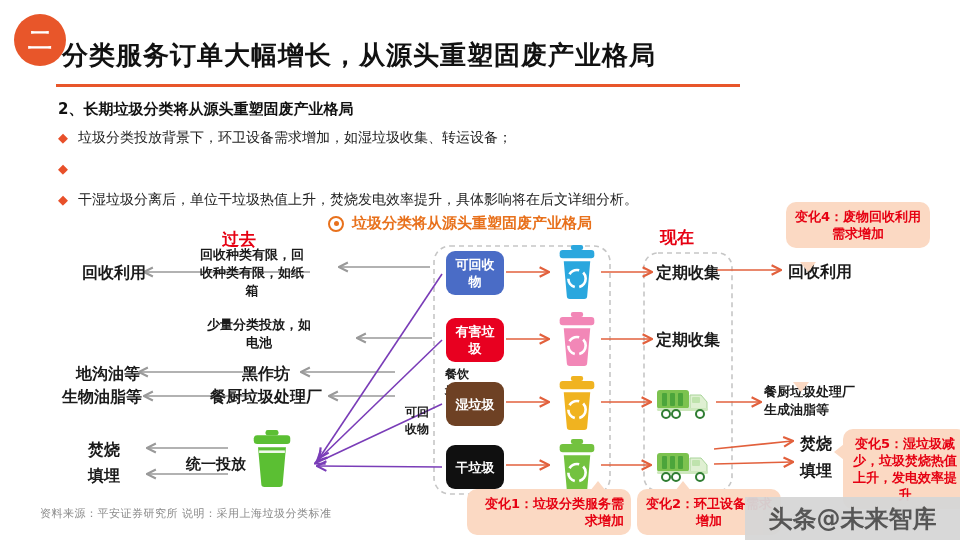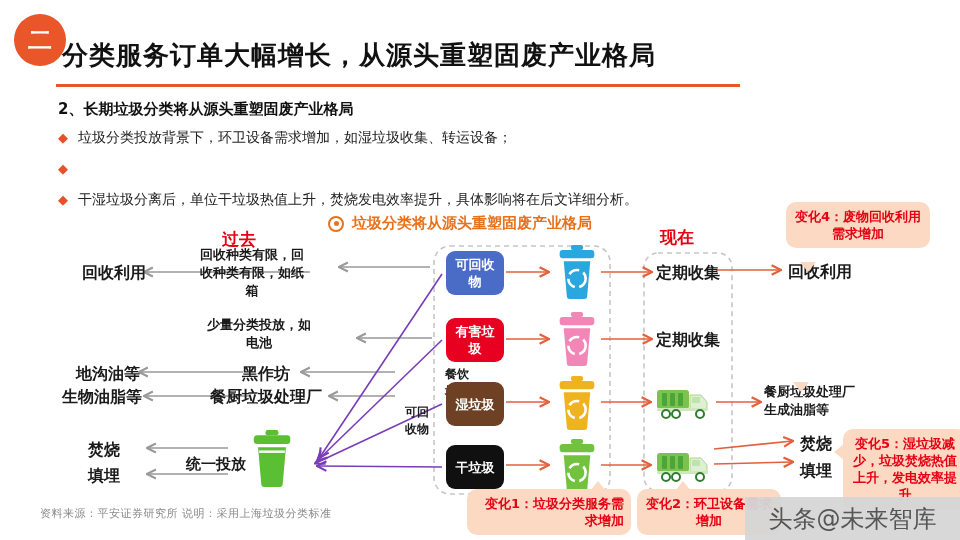--- a/index.html
+++ b/index.html
@@ -32,21 +32,21 @@
   
   .callout{background:#fbd9c3;border-radius:10px;color:#e60012;font-weight:bold;font-size:13px;
            line-height:17px;text-align:center;padding:6px 7px;}
   .tail{width:0;height:0;border:8px solid transparent;}
   .tail-down{border-top:10px solid #fbd9c3;border-bottom:0;}
   .tail-up{border-bottom:10px solid #fbd9c3;border-top:0;}
   .tail-left{border-right:10px solid #fbd9c3;border-left:0;}
   .mid-lbl{font-size:12px;font-weight:600;width:30px;line-height:17px;text-align:center;}
   .src{font-size:11px;color:#8a8a8a;letter-spacing:.5px;}
   .wm{right:0;bottom:0;width:215px;height:43px;background:#d6d6d6;display:flex;align-items:center;
-      justify-content:center;color:#4d4d4d;font-weight:normal;font-size:24px;z-index:6;opacity:.95;}
+      justify-content:center;color:#4d4d4d;font-weight:bold;font-size:24px;z-index:6;opacity:.95;}
   .pre{white-space:pre-line;}
 </style>
 </head>
 <body>
 
 <div class="stage">
 
   <svg class="abs" style="left:0;top:0;" width="960" height="540" viewBox="0 0 960 540">
     <defs>
       <marker id="mGray" viewBox="0 0 10 10" refX="8" refY="5" markerWidth="7.5" markerHeight="7.5" orient="auto">

